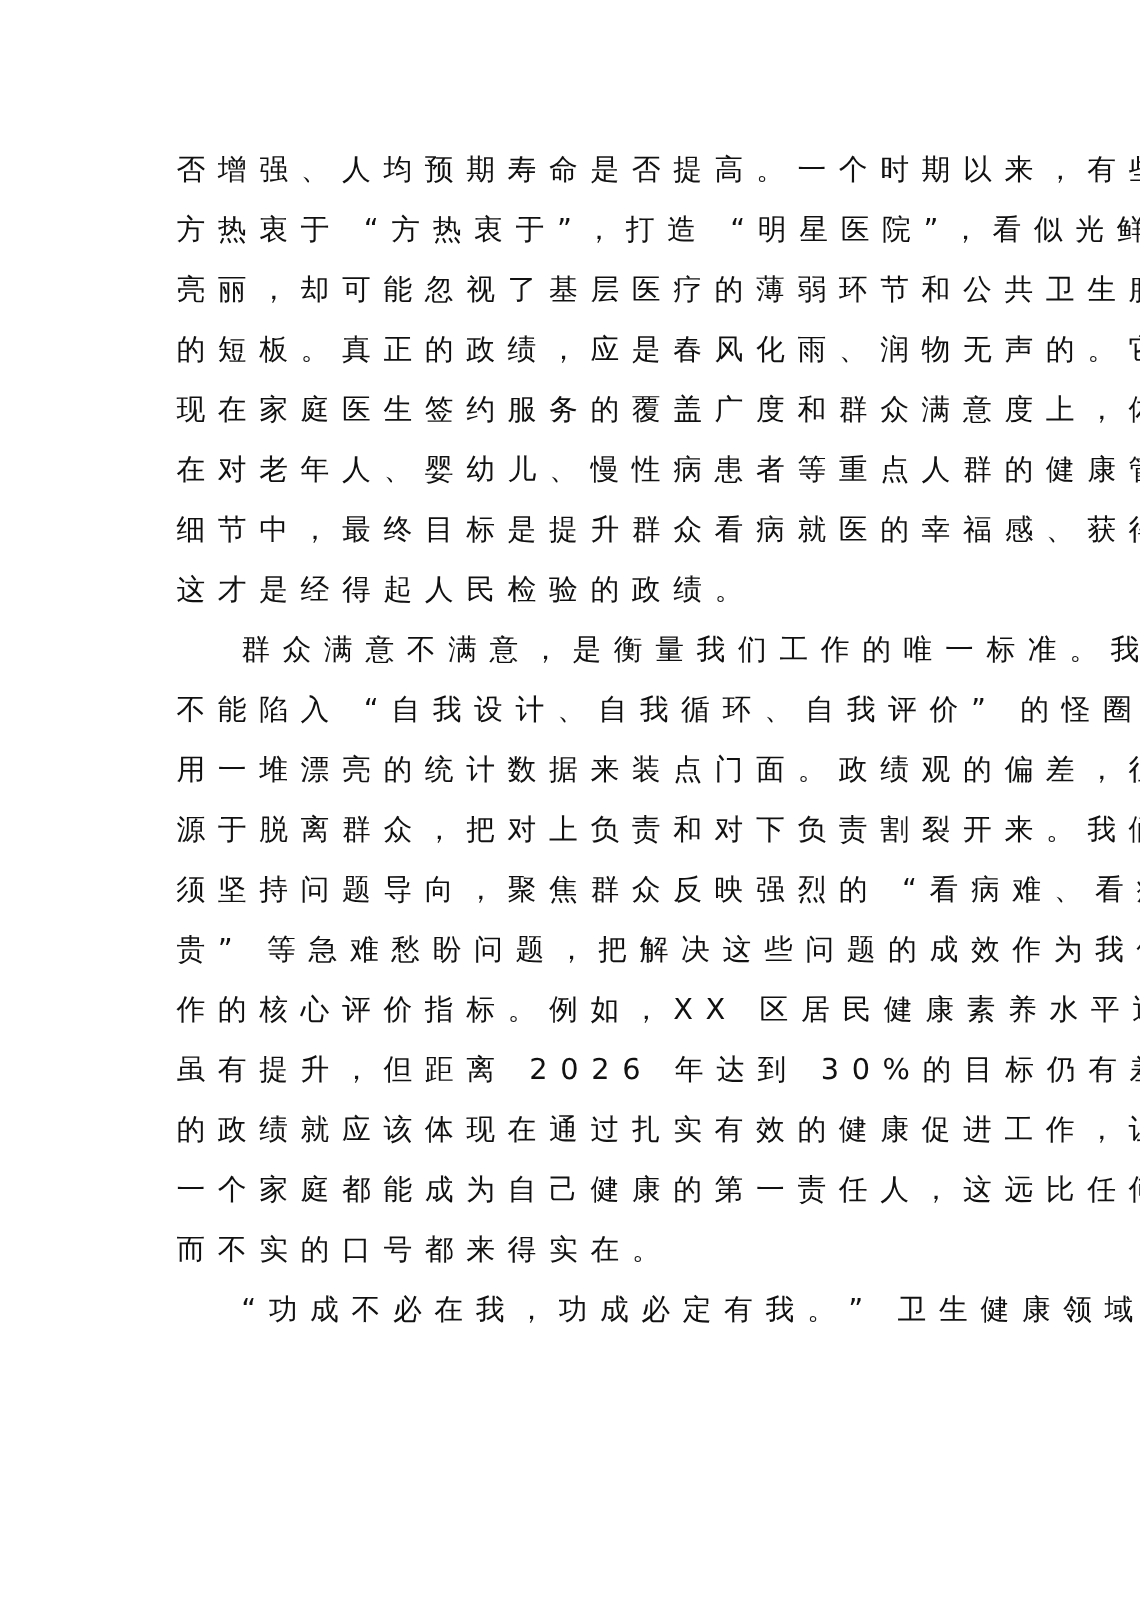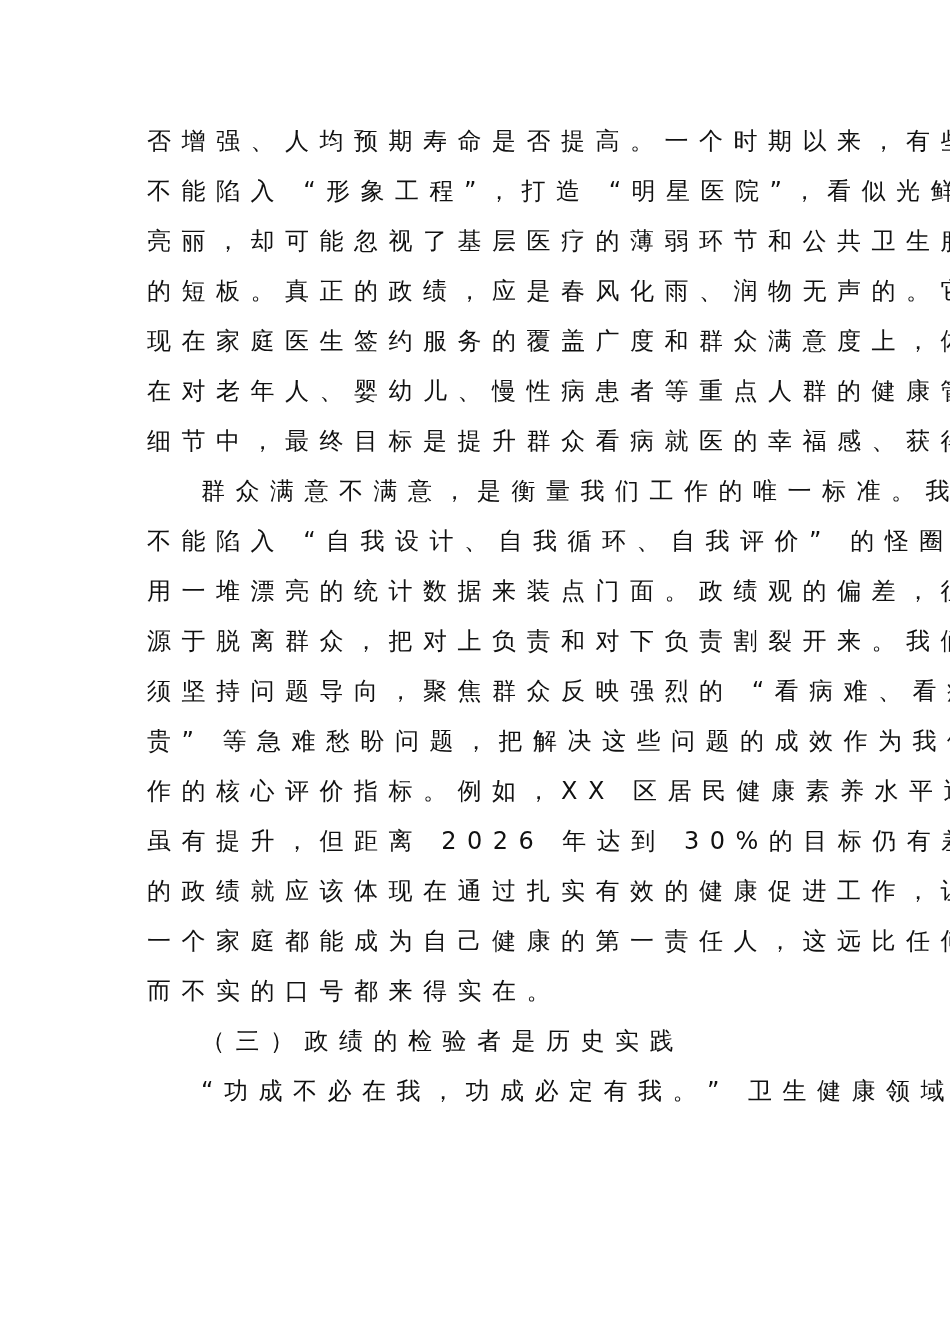--- a/index.html
+++ b/index.html
@@ -18,43 +18,41 @@
   .para { margin: 0; padding: 0; text-align: justify; text-align-last: left; }
   .heading { margin: 0; padding-left: 54px; }
   .line { display: block; white-space: nowrap; }
 </style>
 </head>
 <body>
 
 <div class="page">
   <div class="para">
     <span class="line">否增强、人均预期寿命是否提高。一个时期以来，有些地</span>
-    <span class="line">不能陷入 “形象工程”，打造 “明星医院”，看似光鲜</span>
+    <span class="line">方热衷于 “方热衷于”，打造 “明星医院”，看似光鲜</span>
     <span class="line">亮丽，却可能忽视了基层医疗的薄弱环节和公共卫生服务</span>
     <span class="line">的短板。真正的政绩，应是春风化雨、润物无声的。它体</span>
     <span class="line">现在家庭医生签约服务的覆盖广度和群众满意度上，体现</span>
     <span class="line">在对老年人、婴幼儿、慢性病患者等重点人群的健康管理</span>
     <span class="line">细节中，最终目标是提升群众看病就医的幸福感、获得感</span>
+    <span class="line">这才是经得起人民检验的政绩。</span>
   </div>
 
 
   <div class="para">
     <span class="line" style="padding-left:54px">群众满意不满意，是衡量我们工作的唯一标准。我们</span>
     <span class="line">不能陷入 “自我设计、自我循环、自我评价” 的怪圈，</span>
     <span class="line">用一堆漂亮的统计数据来装点门面。政绩观的偏差，往往</span>
     <span class="line">源于脱离群众，把对上负责和对下负责割裂开来。我们必</span>
     <span class="line">须坚持问题导向，聚焦群众反映强烈的 “看病难、看病</span>
     <span class="line">贵” 等急难愁盼问题，把解决这些问题的成效作为我们工</span>
     <span class="line">作的核心评价指标。例如，XX 区居民健康素养水平近年来</span>
     <span class="line">虽有提升，但距离 2026 年达到 30%的目标仍有差距。我们</span>
     <span class="line">的政绩就应该体现在通过扎实有效的健康促进工作，让每</span>
     <span class="line">一个家庭都能成为自己健康的第一责任人，这远比任何华</span>
     <span class="line">而不实的口号都来得实在。</span>
   </div>
 
-  <div class="heading">
-    <span class="line">（三）政绩的检验者是历史实践</span>
-  </div>
 
   <div class="para">
     <span class="line" style="padding-left:54px">“功成不必在我，功成必定有我。” 卫生健康领域的</span>
   </div>
 </div>
 
 </body></html>

